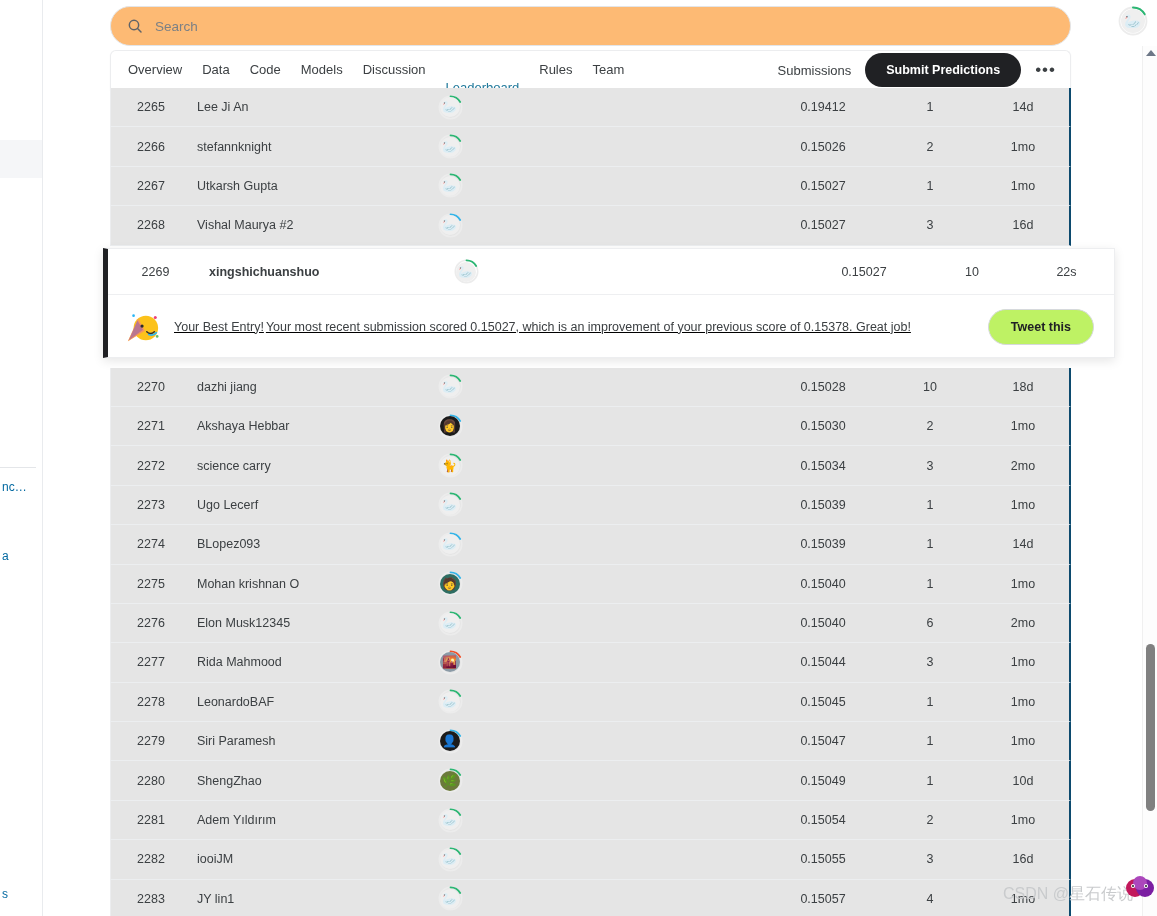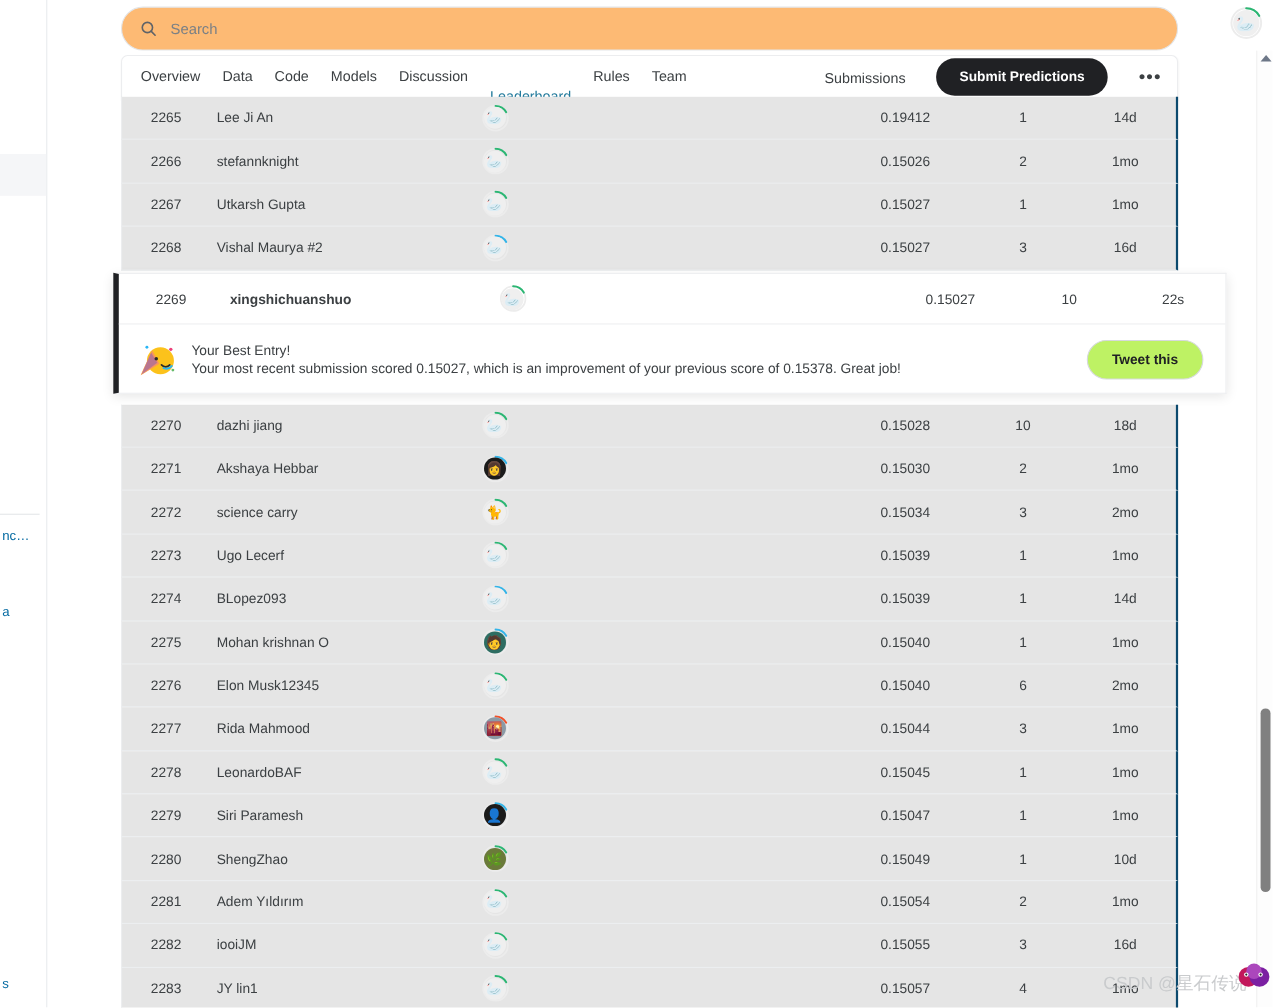--- a/index.html
+++ b/index.html
@@ -54,21 +54,21 @@
   .tabs { display: flex; align-items: center; height: 40px; margin-left: 17px; gap: 20px; }
   .tab {
     font-size: 13px; color: #3c4043; height: 40px; line-height: 40px;
     position: relative; cursor: pointer; white-space: nowrap;
   }
   .tab.active { color: #20799b; margin-top: 35px; }
   .tab.active::after {
     content: ""; position: absolute; left: -3px; right: -3px; bottom: 0;
     height: 2.5px; background: #20799b;
   }
-  .nav-right { margin-left: auto; display: flex; align-items: center; gap: 28px; padding-right: 14px; }
+  .nav-right { margin-left: auto; display: flex; align-items: center; gap: 14px; padding-right: 14px; }
   .submissions-link { font-size: 13px; color: #3c4043; cursor: pointer; white-space: nowrap; }
   .submit-btn {
     background: #202124; color: #fff; font-size: 12.5px; font-weight: bold;
     border: 0; border-radius: 18px; padding: 10px 21px; cursor: pointer;
     font-family: "Liberation Sans", sans-serif; white-space: nowrap;
   }
   .dots { font-size: 17px; color: #3c4043; letter-spacing: 1px; cursor: pointer; line-height: 10px; }
 
   
   .lb { position: absolute; left: 67px; top: 88px; width: 961px; }
@@ -108,21 +108,21 @@
   }
   .myrow { display: flex; align-items: center; height: 46px; border-bottom: 1px solid #eeeff1; }
   .myrow .c-rank { width: 95px; }
   .myrow .c-name { width: 225px; font-weight: bold; }
   .myrow .c-av   { width: 76px; }
   .myrow .c-score{ width: 122px; }
   .myrow .c-ent  { width: 94px; }
   .myrow .c-time { width: 95px; }
   .banner { display: flex; align-items: center; height: 63px; padding: 0 20px 0 18px; }
   .party { width: 34px; height: 34px; flex: 0 0 auto; margin-right: 14px; }
-  .banner-txt { display: flex; flex-direction: column; gap: 2px; }
+  .banner-txt { display: flex; flex-direction: row; gap: 2px; text-decoration: underline; }
   .banner-title { font-size: 12.5px; color: #3c4043; }
   .banner-sub { font-size: 12.5px; color: #3c4043; }
   .tweet-btn {
     margin-left: auto; border: 1px solid #d6d9dc; background: #bef264; border-radius: 20px;
     font-size: 12.5px; font-weight: bold; color: #202124; padding: 10px 22px; cursor: pointer;
     font-family: "Liberation Sans", sans-serif; white-space: nowrap;
   }
 
   
   .topavatar { position: absolute; left: 1118px; top: 6px; width: 30px; height: 30px; }

